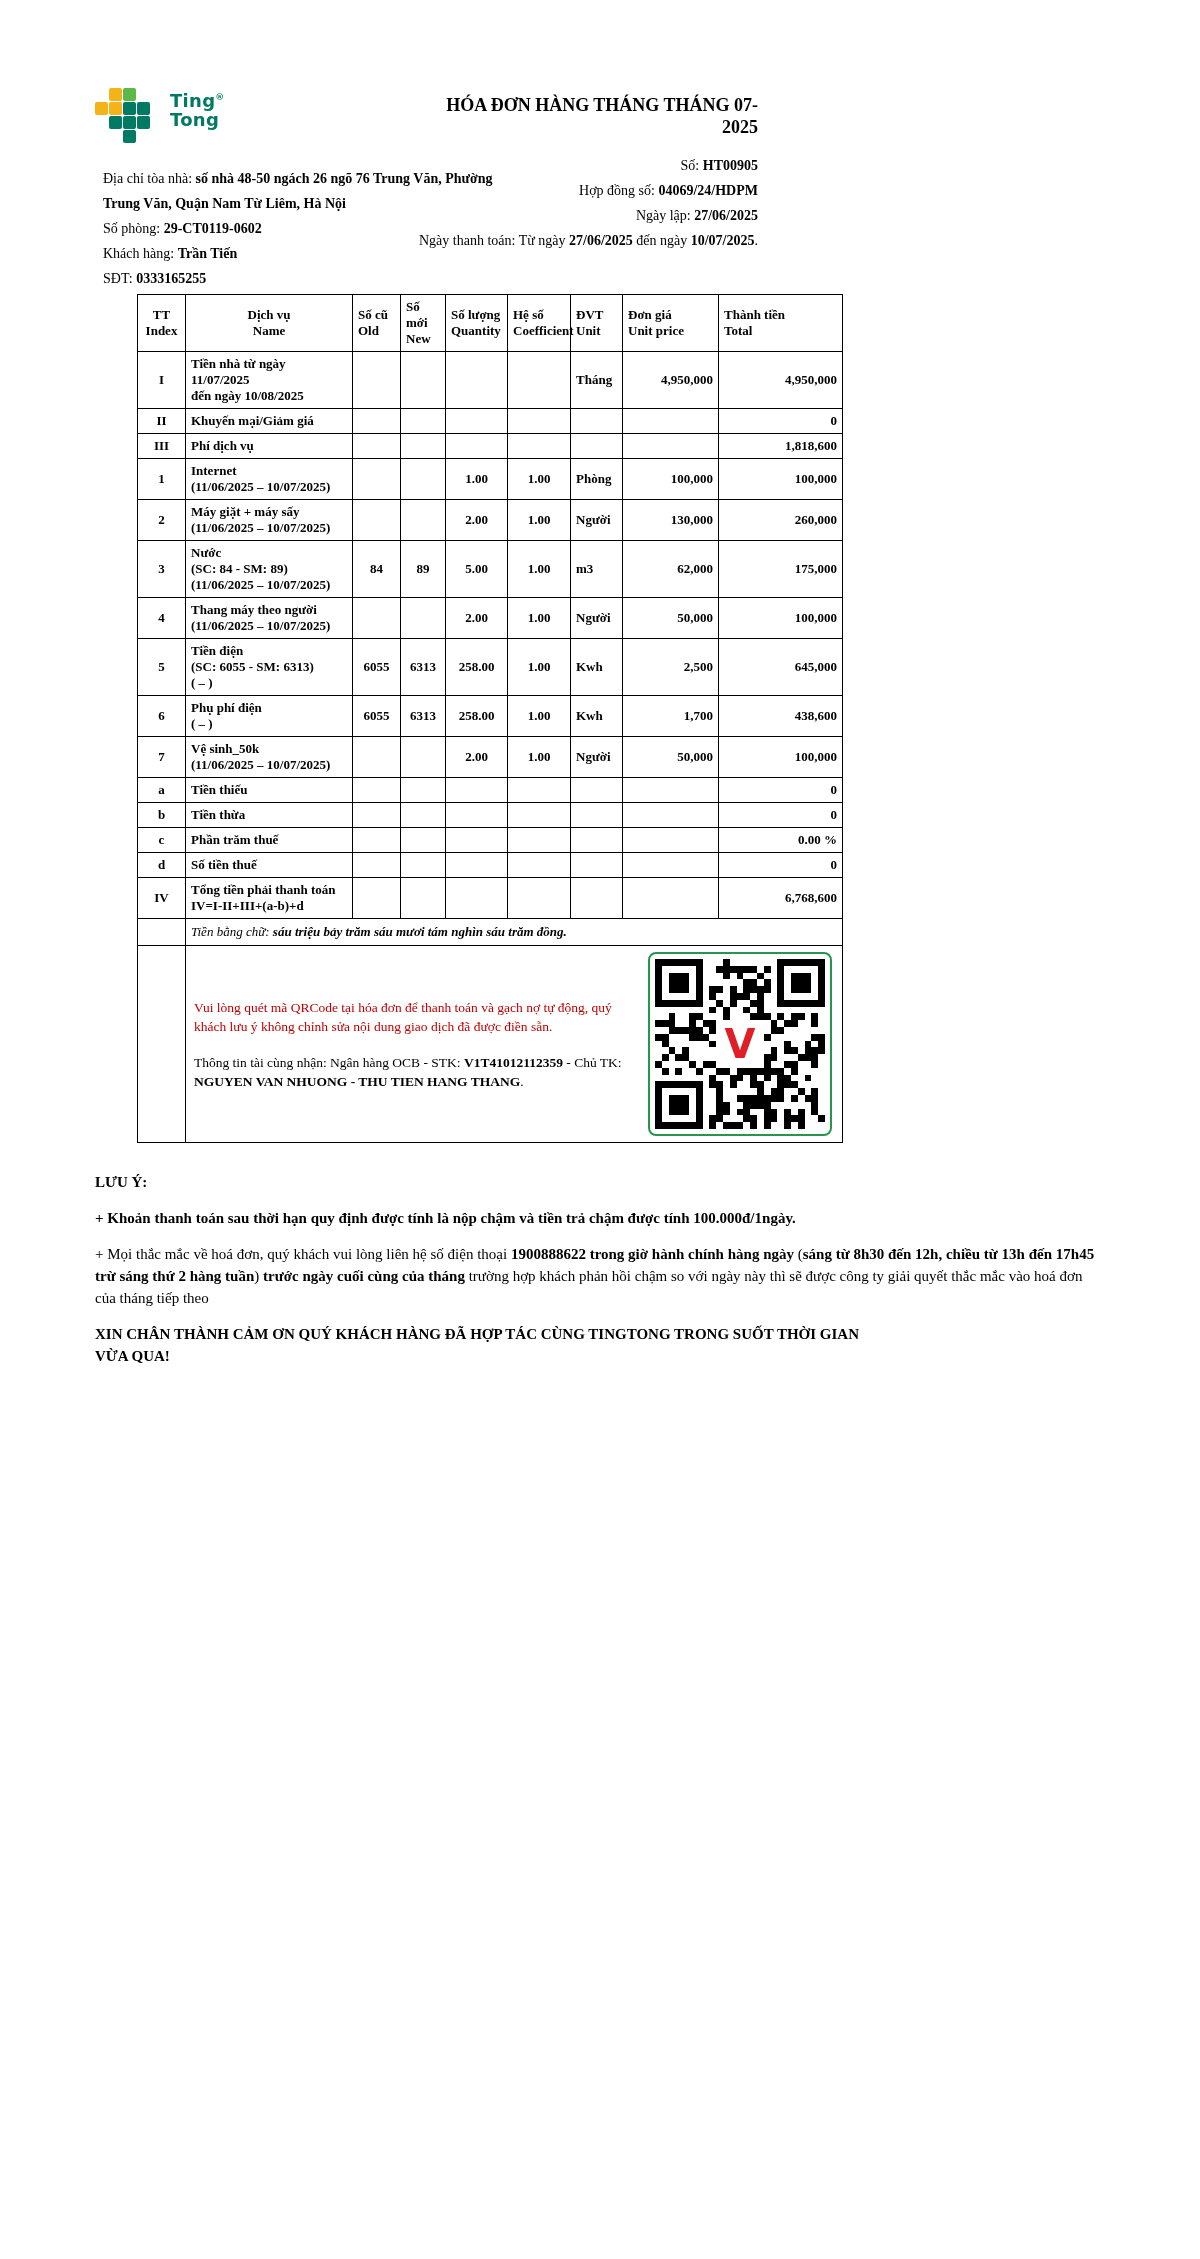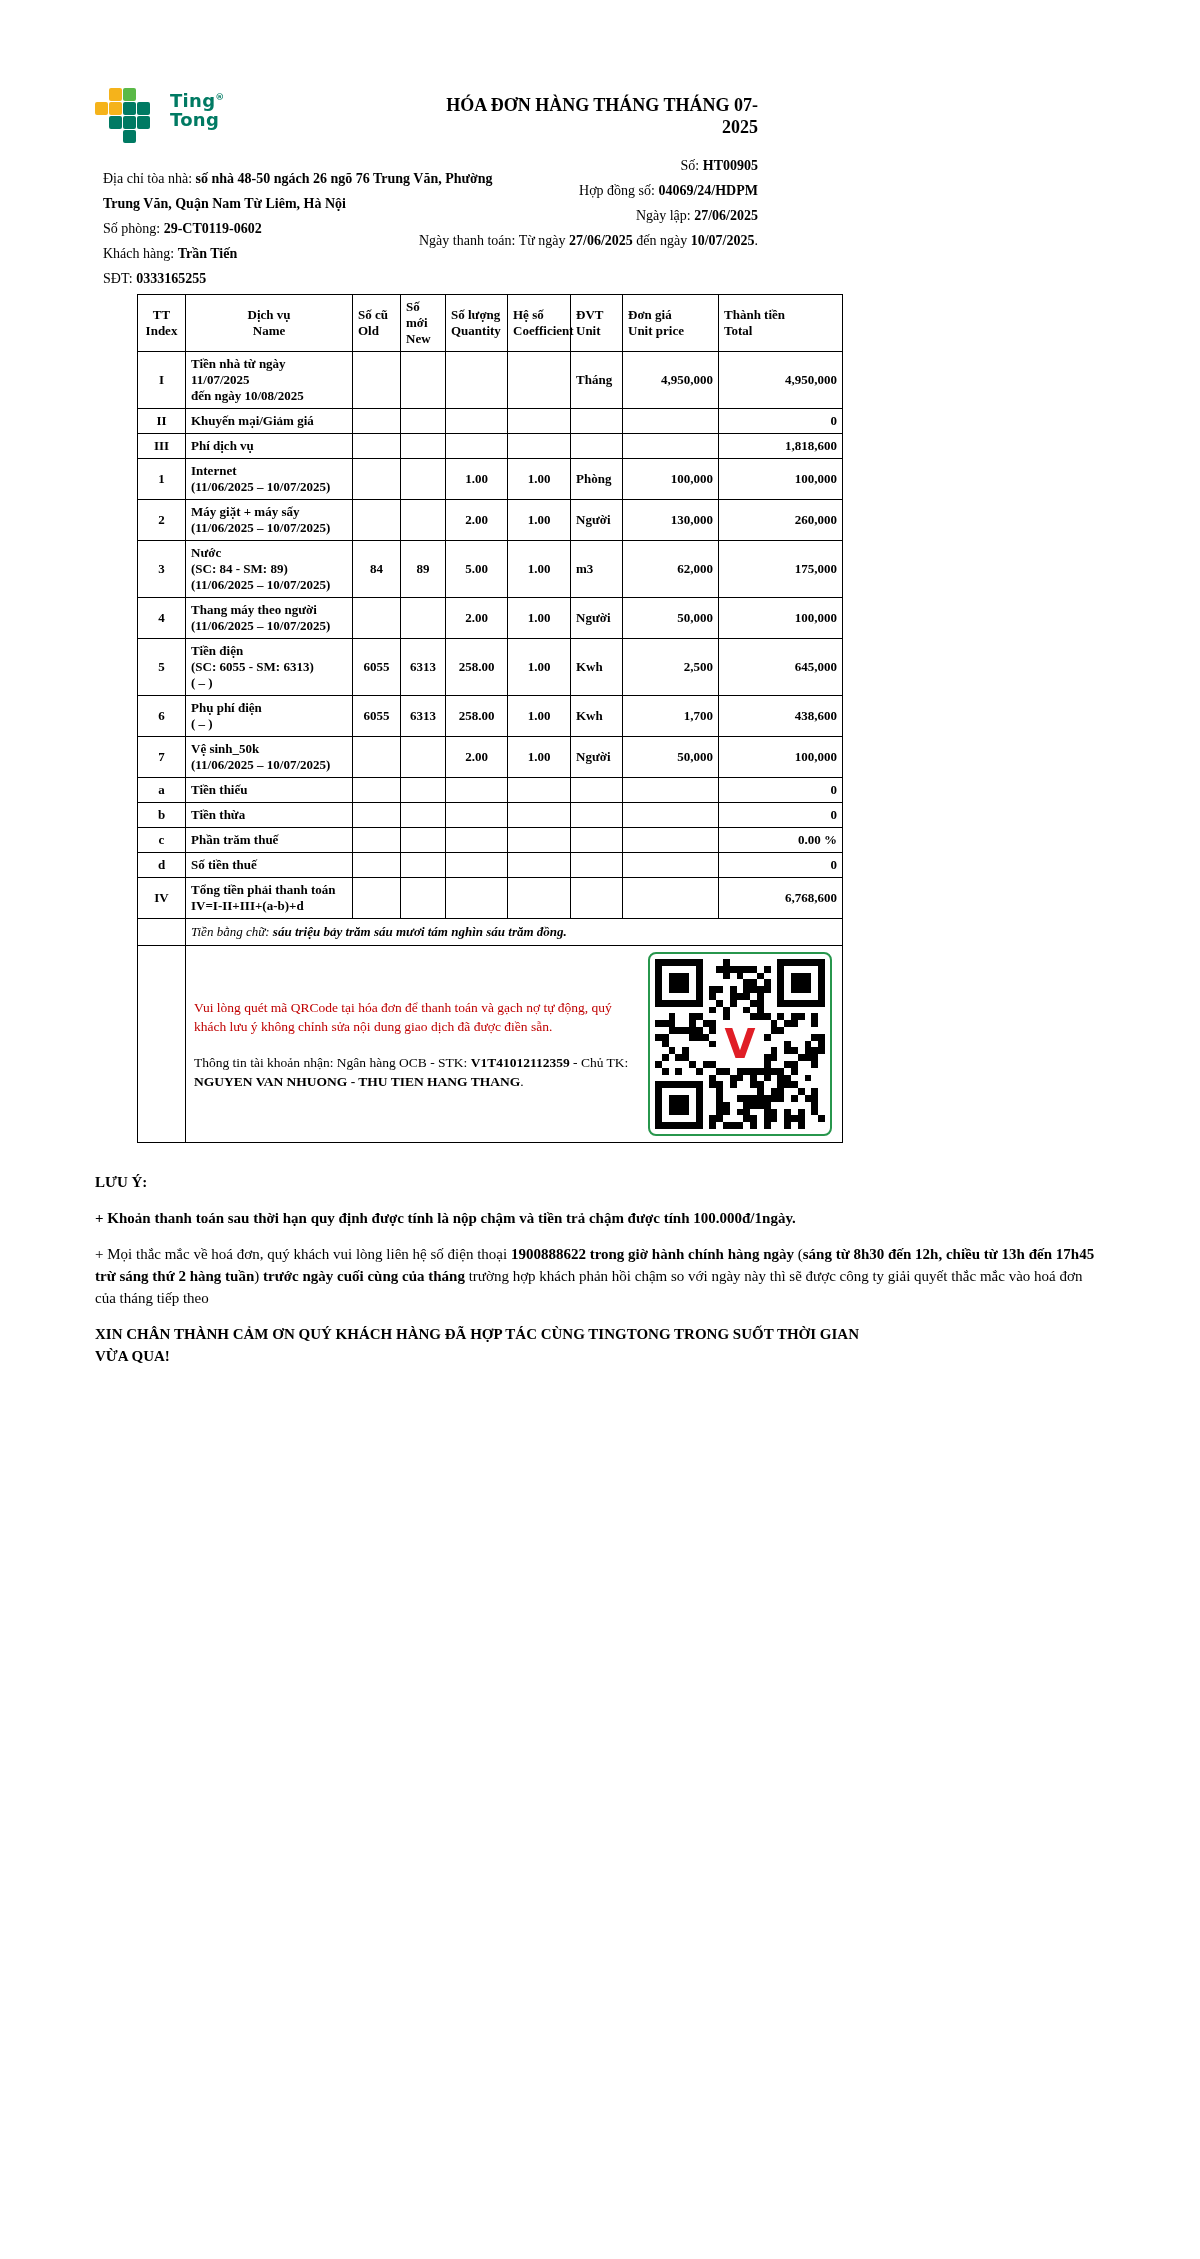--- a/index.html
+++ b/index.html
@@ -370,21 +370,21 @@
       <tr class="words-row">
         <td></td>
         <td colspan="8"><i><span>Tiền bằng chữ: </span><b>sáu triệu bảy trăm sáu mươi tám nghìn sáu trăm đồng.</b></i></td>
       </tr>
       <tr class="qr-row">
         <td></td>
         <td colspan="8">
           <div class="qr-box">
             <div class="qr-text">
               <p class="red-note">Vui lòng quét mã QRCode tại hóa đơn để thanh toán và gạch nợ tự động, quý khách lưu ý không chỉnh sửa nội dung giao dịch đã được điền sẵn.</p>
-              <p class="account"><span>Thông tin tài khoản nhận: Ngân hàng OCB - STK: </span><b>V1T41012112359</b><span> - Chủ TK: </span><b>NGUYEN VAN NHUONG - THU TIEN HANG THANG</b><span>.</span></p>
+              <p class="account"><span>Thông tin tài cùng nhận: Ngân hàng OCB - STK: </span><b>V1T41012112359</b><span> - Chủ TK: </span><b>NGUYEN VAN NHUONG - THU TIEN HANG THANG</b><span>.</span></p>
             </div>
             <div class="qr-code">
               <svg id="qr-svg" viewBox="0 0 25 25" shape-rendering="crispEdges">
                   <rect x="10" y="0" width="1" height="1" fill="#000"></rect>
                   <rect x="9" y="1" width="1" height="1" fill="#000"></rect>
                   <rect x="10" y="1" width="1" height="1" fill="#000"></rect>
                   <rect x="11" y="1" width="1" height="1" fill="#000"></rect>
                   <rect x="12" y="1" width="1" height="1" fill="#000"></rect>
                   <rect x="13" y="1" width="1" height="1" fill="#000"></rect>
                   <rect x="14" y="1" width="1" height="1" fill="#000"></rect>

